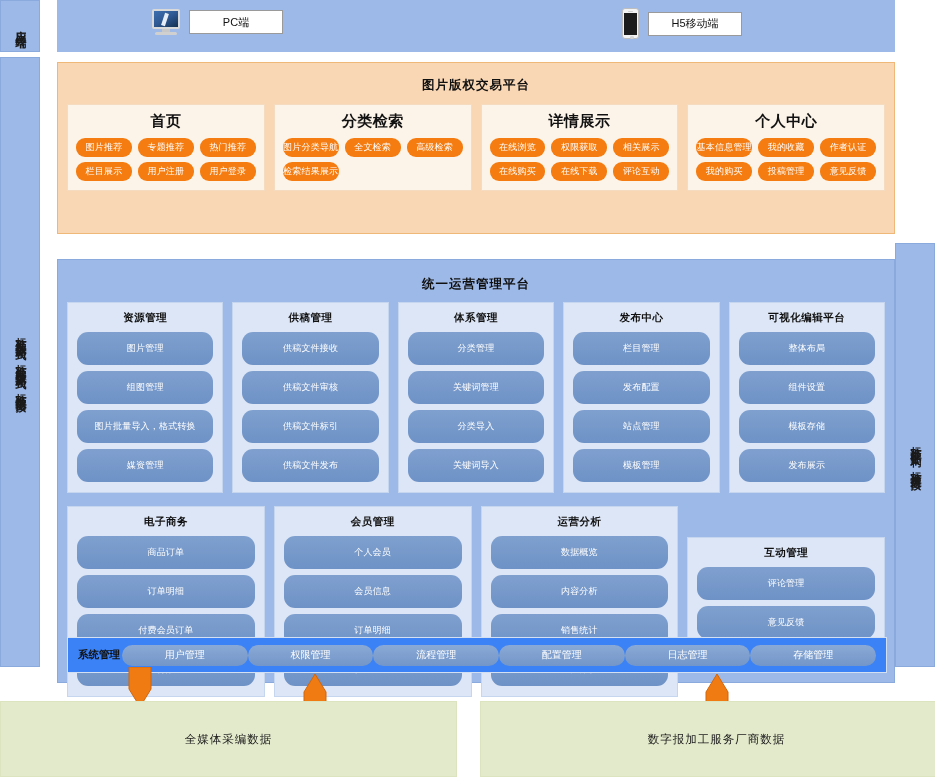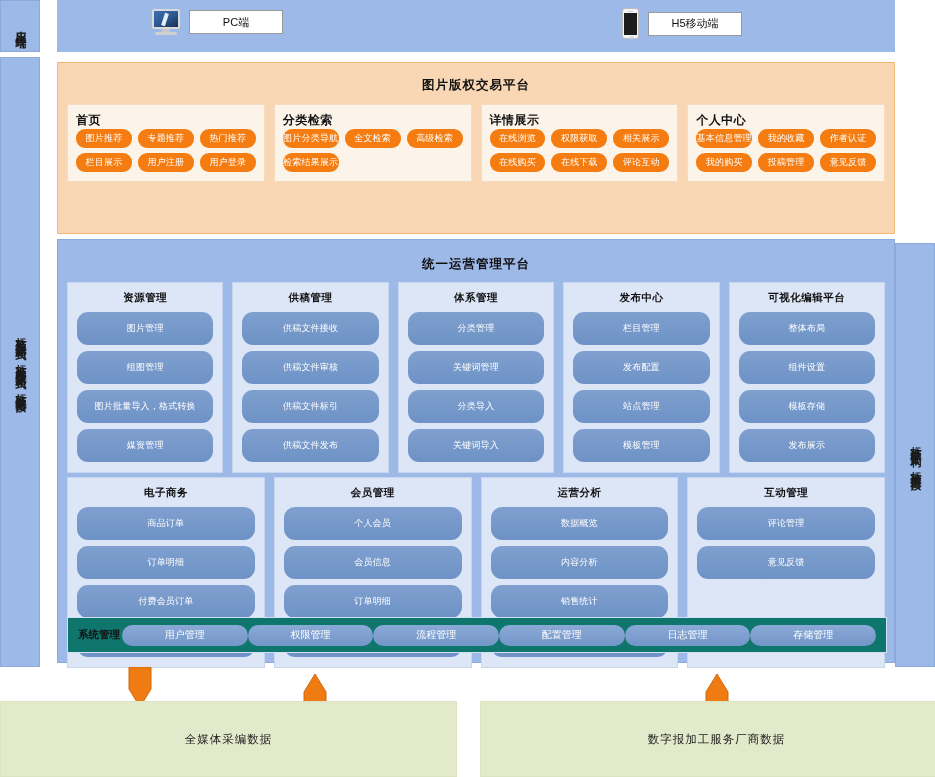--- a/index.html
+++ b/index.html
@@ -92,44 +92,44 @@
   #orange-platform .plat-title {
     text-align: center; font-size: 12.5px; font-weight: 700;
     color: #111; padding-top: 14px; letter-spacing: 1px;
   }
   .o-cols { display: flex; gap: 9px; padding: 10px 9px 0 9px; }
   .o-card {
     flex: 1; background: #fdf4e9; border: 1px solid #f5dcc0;
     padding: 7px 8px 9px 8px;
   }
   .o-card .card-title {
-    text-align: left; font-size: 12px; font-weight: 700;
-    color: #111; margin-bottom: 0; letter-spacing: .5px;
+    text-align: center; font-size: 15px; font-weight: 700;
+    color: #111; margin-bottom: 7px; letter-spacing: .5px;
   }
   .o-grid { display: grid; grid-template-columns: 1fr 1fr 1fr; gap: 5px 6px; }
   .pill-orange {
     background: #f57c10;
     border-radius: 9px;
     height: 19px;
     display: flex; align-items: center; justify-content: center;
     font-size: 9px; color: #ffffff; letter-spacing: .2px;
     white-space: nowrap; overflow: hidden;
   }
 
   
   #blue-platform {
-    position: absolute; left: 57px; top: 239px; width: 838px; height: 424px;
+    position: absolute; left: 57px; top: 259px; width: 838px; height: 424px;
     background: #9db9e8;
     border: 1px solid #8aa9dd;
   }
   #blue-platform .plat-title {
     text-align: center; font-size: 12.5px; font-weight: 700;
     color: #111; padding-top: 16px; letter-spacing: 1px;
   }
-  .b-cols { display: flex; gap: 9px; padding: 9px 9px 0 9px; }
+  .b-cols { display: flex; gap: 9px; padding: 9px 9px 0 9px; align-items: center; }
   .b-card {
     flex: 1; background: #dce6f6; border: 1px solid #c6d6ef;
     padding: 8px 9px 10px 9px;
     display: flex; flex-direction: column;
   }
   .b-card.row2 { min-height: 130px; }
   .b-card .card-title {
     text-align: center; font-size: 10.5px; font-weight: 700;
     color: #111; margin-bottom: 7px; letter-spacing: .5px;
   }
@@ -139,21 +139,21 @@
     border-radius: 11px;
     height: 33px;
     display: flex; align-items: center; justify-content: center;
     font-size: 9px; color: #ffffff; letter-spacing: .2px;
     white-space: nowrap; overflow: hidden;
   }
 
   
   #system-bar {
     position: absolute; left: 9px; bottom: 9px; width: 820px; height: 36px;
-    background: #0f766e; border: 1px solid #d3e0f3;
+    background: #3b82f6; border: 1px solid #d3e0f3;
     display: flex; align-items: center; padding: 0 10px; gap: 0;
   }
   #system-bar .sys-title {
     font-size: 10.5px; font-weight: 700; color: #111;
     white-space: nowrap; margin-right: 2px;
   }
   .pill-sys {
     flex: 1; height: 21px;
     background: linear-gradient(180deg,#8aa9d6 0%,#7396c8 100%);
     border-radius: 11px;
@@ -306,21 +306,21 @@
         <div class="card-title">可视化编辑平台</div>
         <div class="b-list">
           <div class="pill-blue">整体布局</div>
           <div class="pill-blue">组件设置</div>
           <div class="pill-blue">模板存储</div>
           <div class="pill-blue">发布展示</div>
         </div>
       </div>
     </div>
 
-    <div class="b-cols" style="padding-top:4px;">
+    <div class="b-cols" style="padding-top:13px;">
       <div class="b-card row2">
         <div class="card-title">电子商务</div>
         <div class="b-list">
           <div class="pill-blue">商品订单</div>
           <div class="pill-blue">订单明细</div>
           <div class="pill-blue">付费会员订单</div>
           <div class="pill-blue">支付配置</div>
         </div>
       </div>
       <div class="b-card row2">

